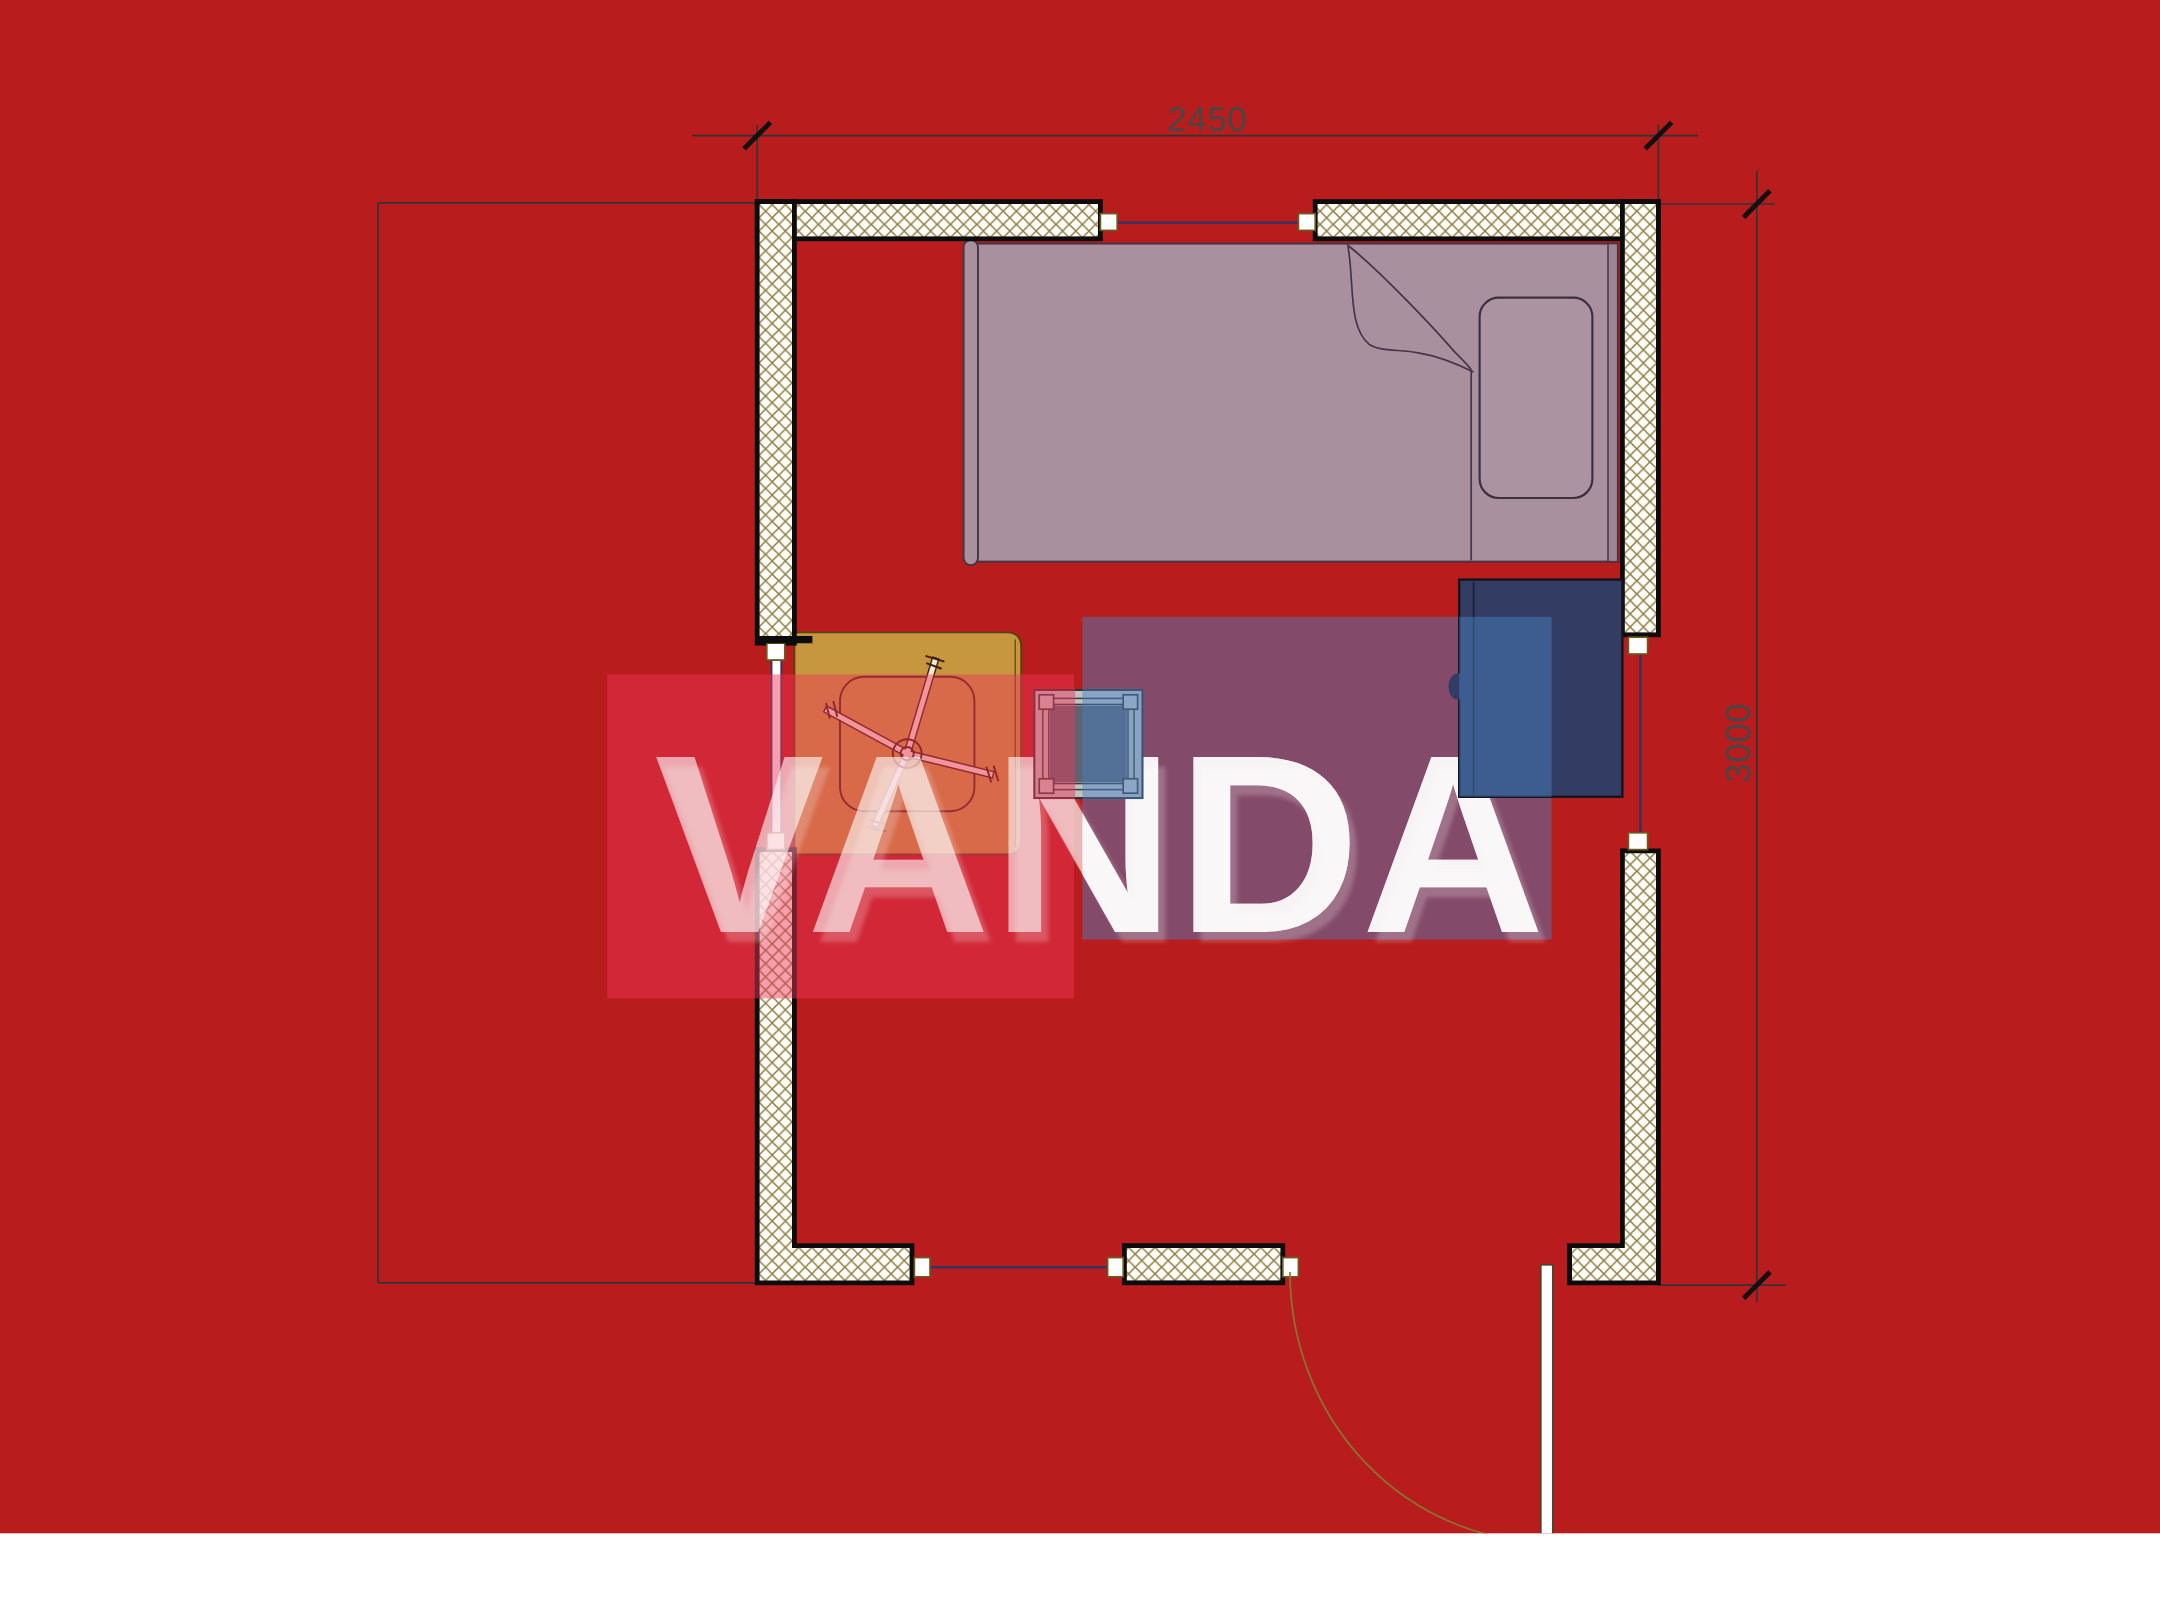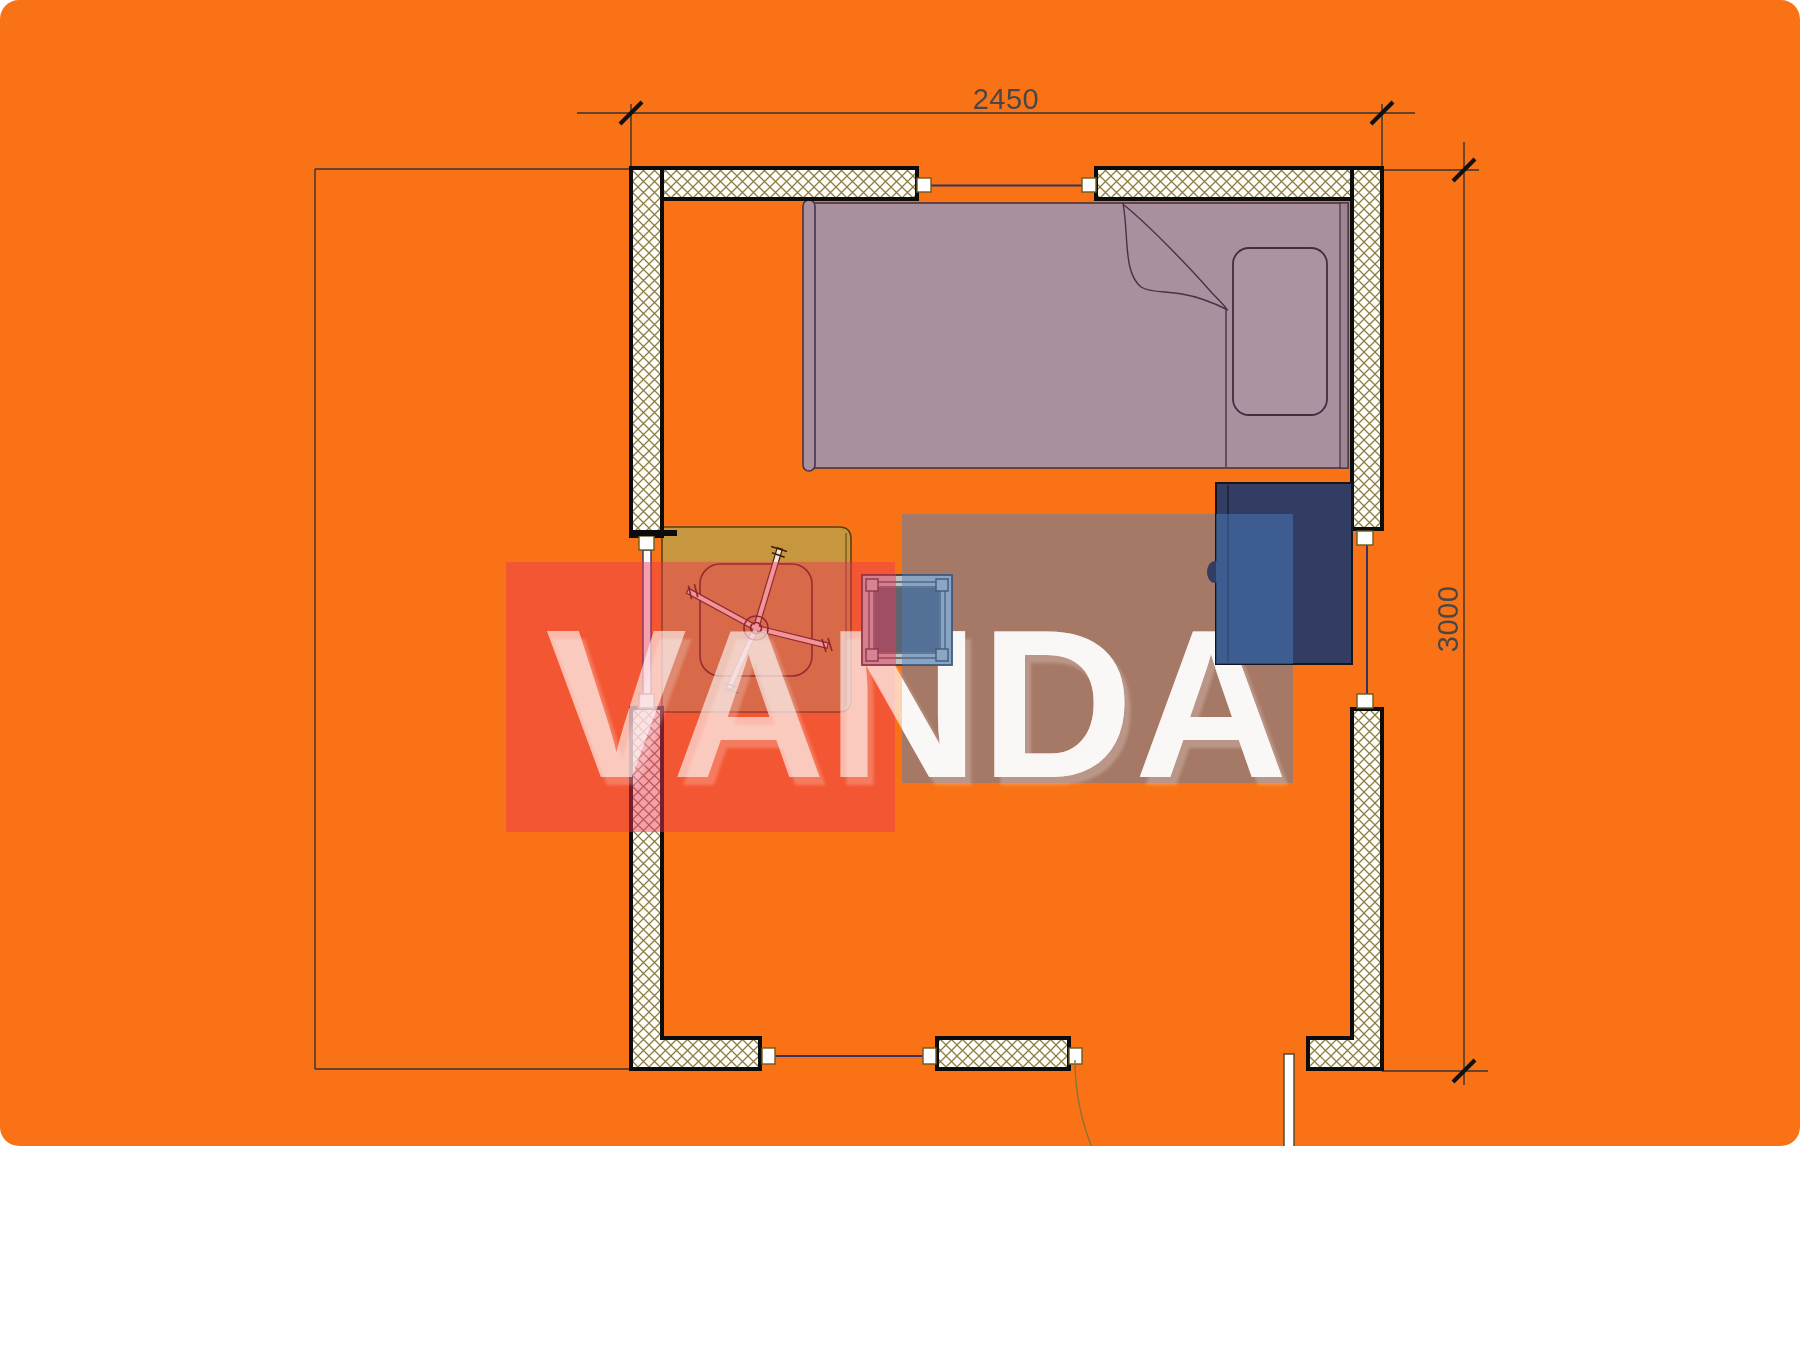--- a/index.html
+++ b/index.html
@@ -1,17 +1,17 @@
 <!DOCTYPE html>
 <html><head>
 <meta charset="utf-8">
 <style>
   html,body{margin:0;padding:0;background:#ffffff;}
-  .page{position:relative;width:1800px;height:1146px;background:#f97316;overflow:hidden;
-        font-family:"Liberation Sans", sans-serif;border-radius:19px;}
+  .page{position:relative;width:1800px;height:1278px;background:#b91c1c;overflow:hidden;
+        font-family:"Liberation Sans", sans-serif;}
 </style>
 </head>
 <body>
 <div class="page">
 <svg width="1800" height="1350" viewBox="0 0 1800 1350">
   <defs>
     <pattern id="hatch" width="11" height="11" patternUnits="userSpaceOnUse">
       <rect width="11" height="11" fill="#fffef9"></rect>
       <path d="M-2,13 L13,-2 M-2,-2 L13,13" stroke="#8d7c44" stroke-width="1.25" fill="none"></path>
     </pattern>

